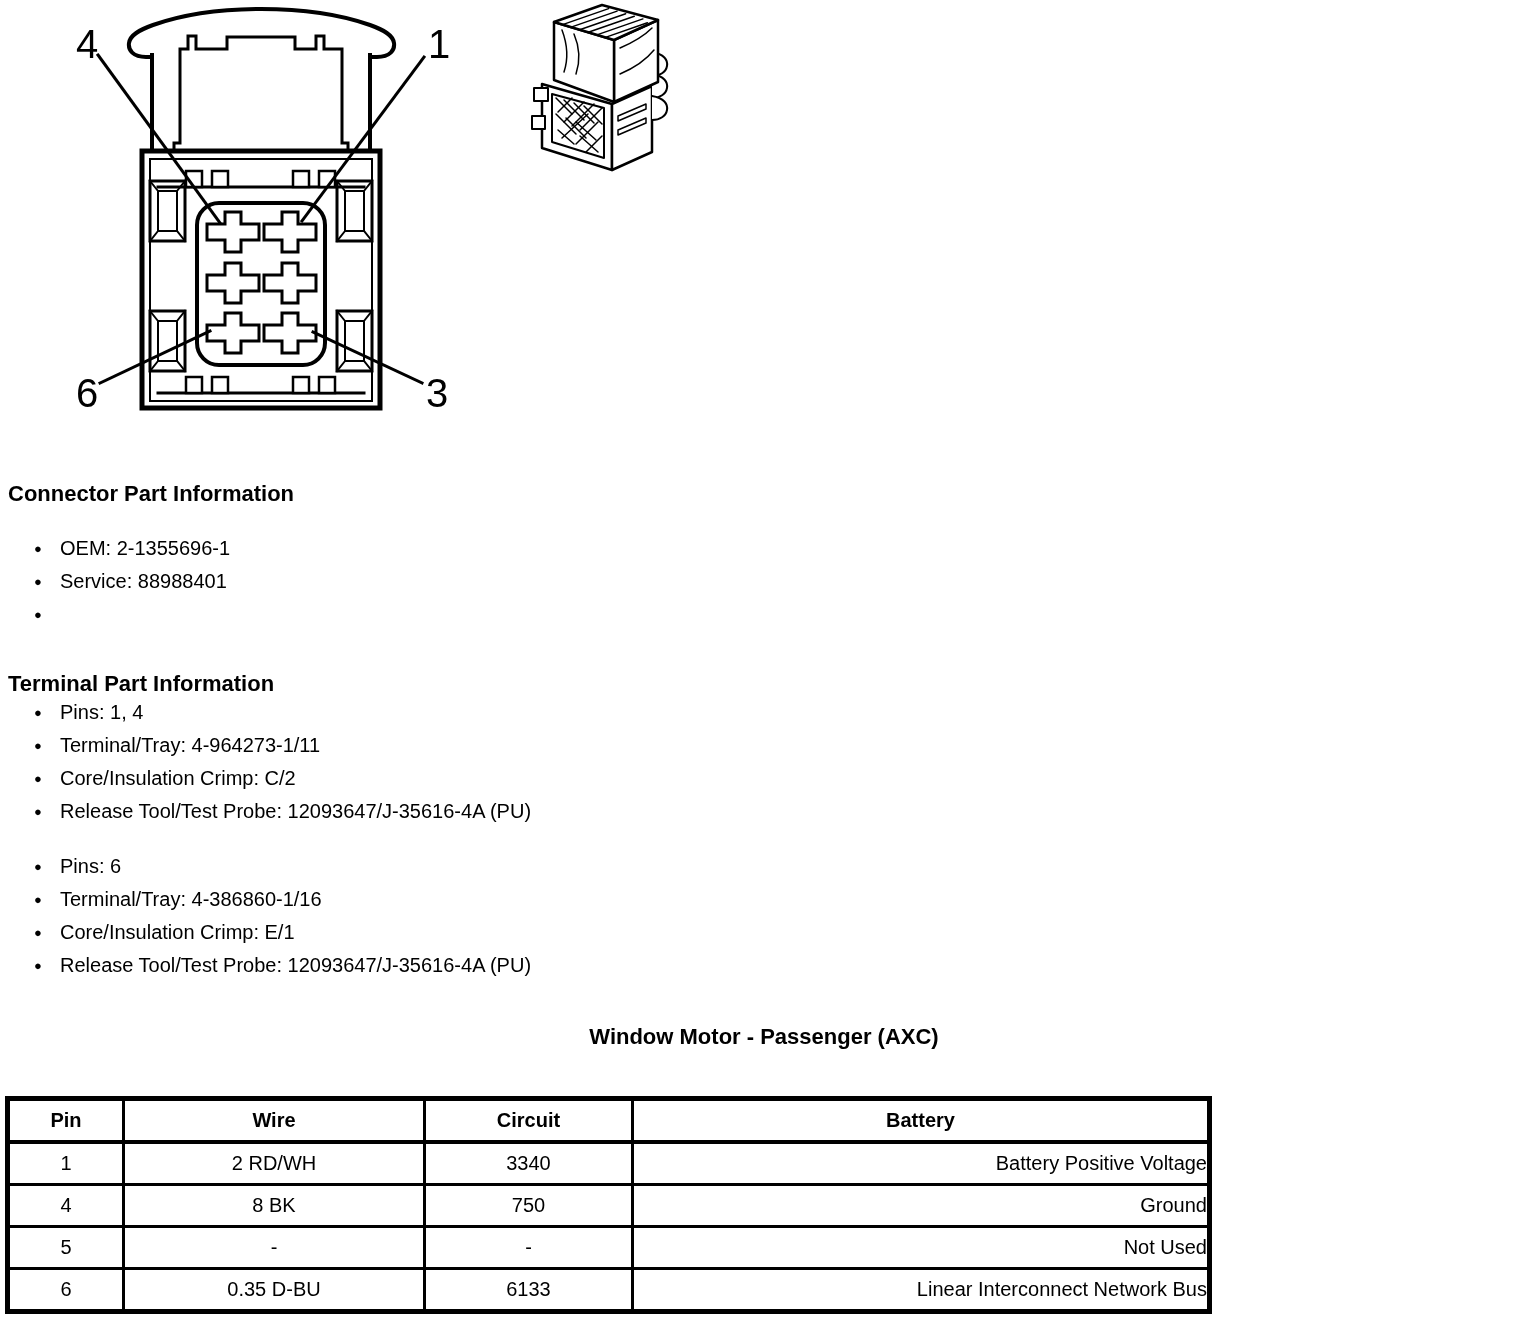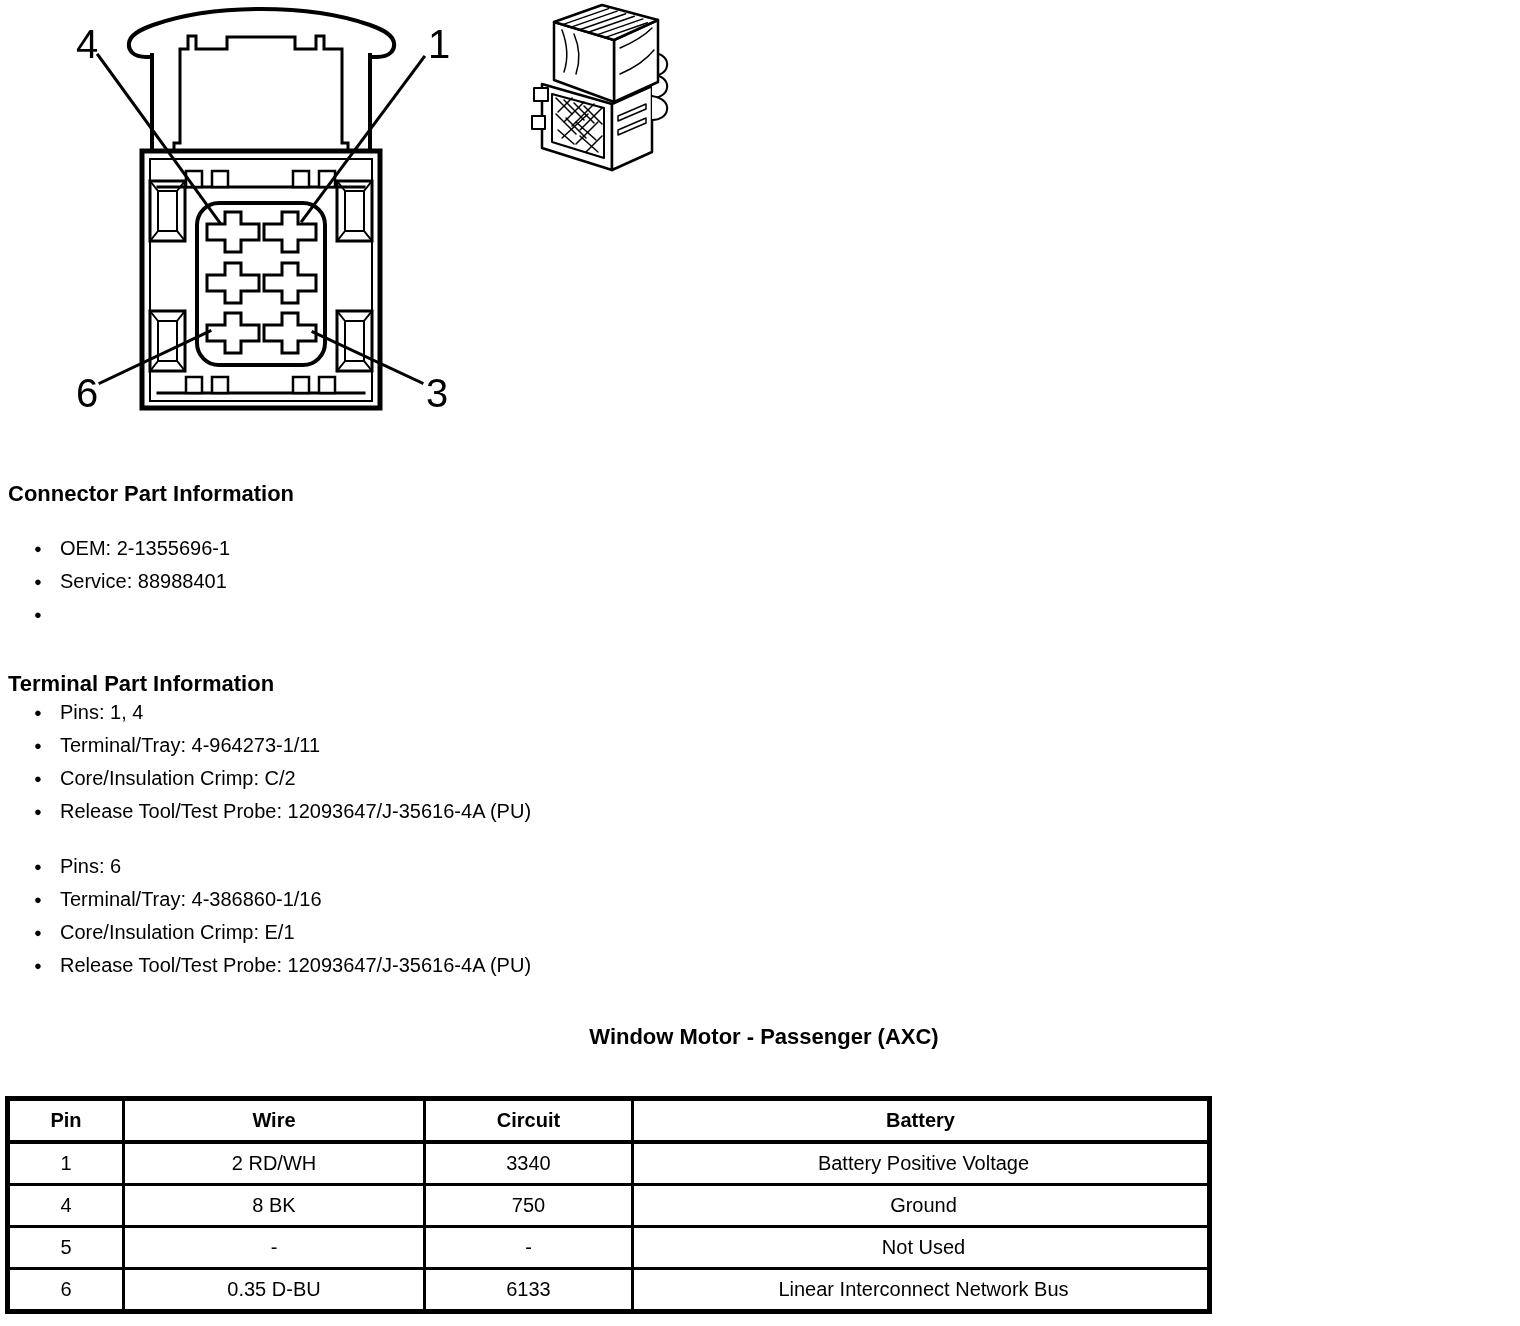--- a/index.html
+++ b/index.html
@@ -45,21 +45,21 @@
     width:1207px;border-collapse:collapse;
     border:5px solid #000;
     font-size:20px;table-layout:fixed;margin-top:36px;
   }
   table.pinout th, table.pinout td{
     border:3px solid #000;
     height:39px;padding:0;text-align:center;
     overflow:hidden;white-space:nowrap;
   }
   table.pinout thead th{font-weight:bold;border-bottom:4px solid #000;}
-  table.pinout td.fn{text-align:center;padding-left:6px;}
+  table.pinout td.fn{text-align:right;padding-left:6px;}
   col.c-pin{width:116px;} col.c-wire{width:301px;} col.c-circ{width:208px;}
 </style>
 </head>
 <body>
 
 <div class="page">
 
   <svg class="face-diagram" width="410" height="425" viewBox="0 0 410 425" fill="none" stroke="#000" stroke-linecap="square" stroke-linejoin="miter">
 
     <path stroke-width="4" d="M 82,52 L 76,52 C 63,52 58,45 59,38 C 60,30 69,25 83,20 C 117,8 152,4 191,4 C 230,4 266,8 300,20 C 314,25 323,30 324,38 C 325,45 320,52 307,52 L 300,52"></path>

